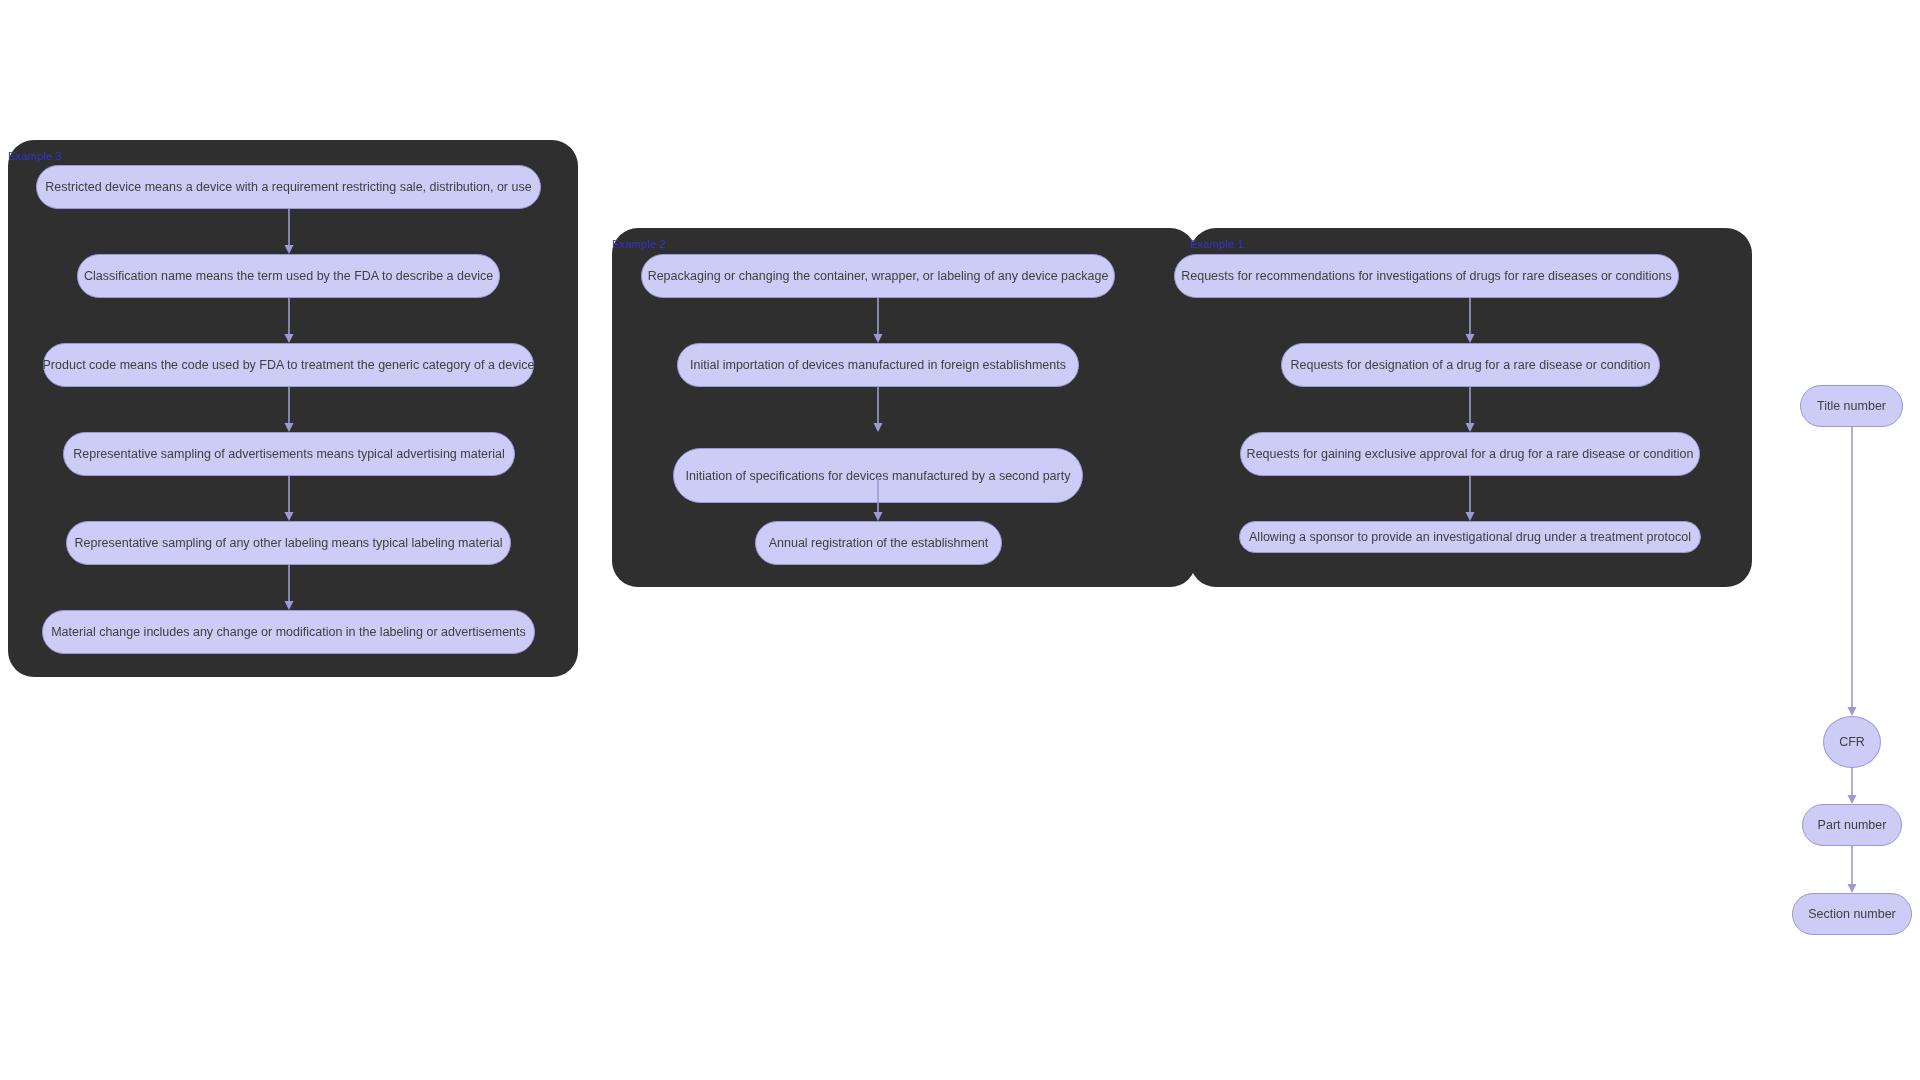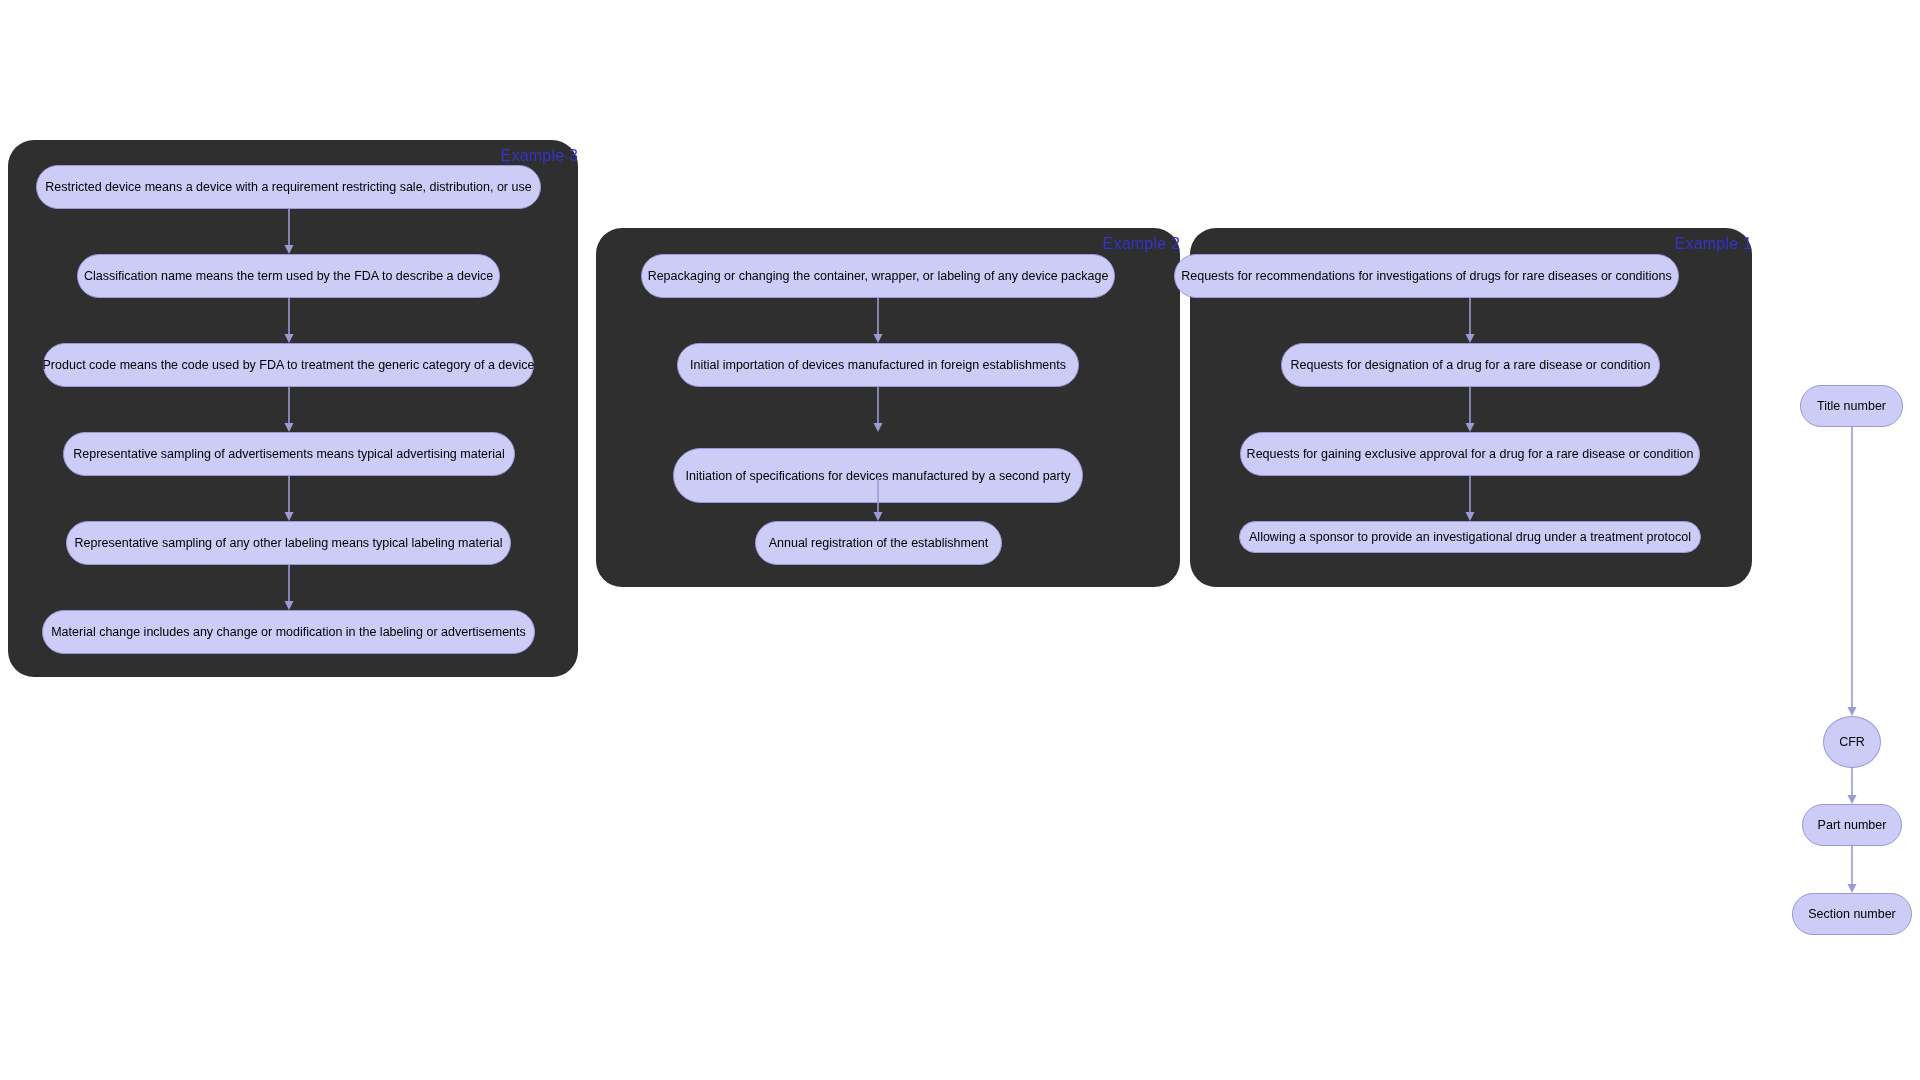--- a/index.html
+++ b/index.html
@@ -26,36 +26,36 @@
     position: absolute;
     background: #2f2f2f;
     border-radius: 26px;
     box-sizing: border-box;
   }
   .subgraph-title {
     position: absolute;
     top: 8px;
     left: 0;
     width: 100%;
-    text-align: right;
+    text-align: left;
     color: #3333cc;
-    font-size: 16px;
+    font-size: 11px;
     line-height: 16px;
     letter-spacing: 0.2px;
     white-space: nowrap;
     pointer-events: none;
   }
 
   
   .node {
     position: absolute;
     box-sizing: border-box;
     background: #ccccf7;
     border: 1px solid #9999d8;
-    color: #000000;
+    color: #404040;
     display: flex;
     align-items: center;
     justify-content: center;
     text-align: center;
     font-size: 12.5px;
     line-height: 14px;
     padding: 0 16px;
     white-space: nowrap;
   }
   .node.stadium {
@@ -85,21 +85,21 @@
 </style>
 </head>
 <body>
 
 <div id="diagram-canvas">
 
   <div id="subgraph-host">
       <div class="subgraph" style="left: 8px; top: 140px; width: 570px; height: 537px;">
         <div class="subgraph-title">Example 3</div>
       </div>
-      <div class="subgraph" style="left: 596px; top: 228px; width: 584px; height: 359px;">
+      <div class="subgraph" style="left: 612px; top: 228px; width: 584px; height: 359px;">
         <div class="subgraph-title">Example 2</div>
       </div>
       <div class="subgraph" style="left: 1190px; top: 228px; width: 562px; height: 359px;">
         <div class="subgraph-title">Example 1</div>
       </div>
     </div>
 
   <div id="node-host">
       <div class="node stadium" style="left: 36px; top: 165px; width: 505px; height: 44px;">Restricted device means a device with a requirement restricting sale, distribution, or use</div>
       <div class="node stadium" style="left: 77px; top: 254px; width: 423px; height: 44px;">Classification name means the term used by the FDA to describe a device</div>

